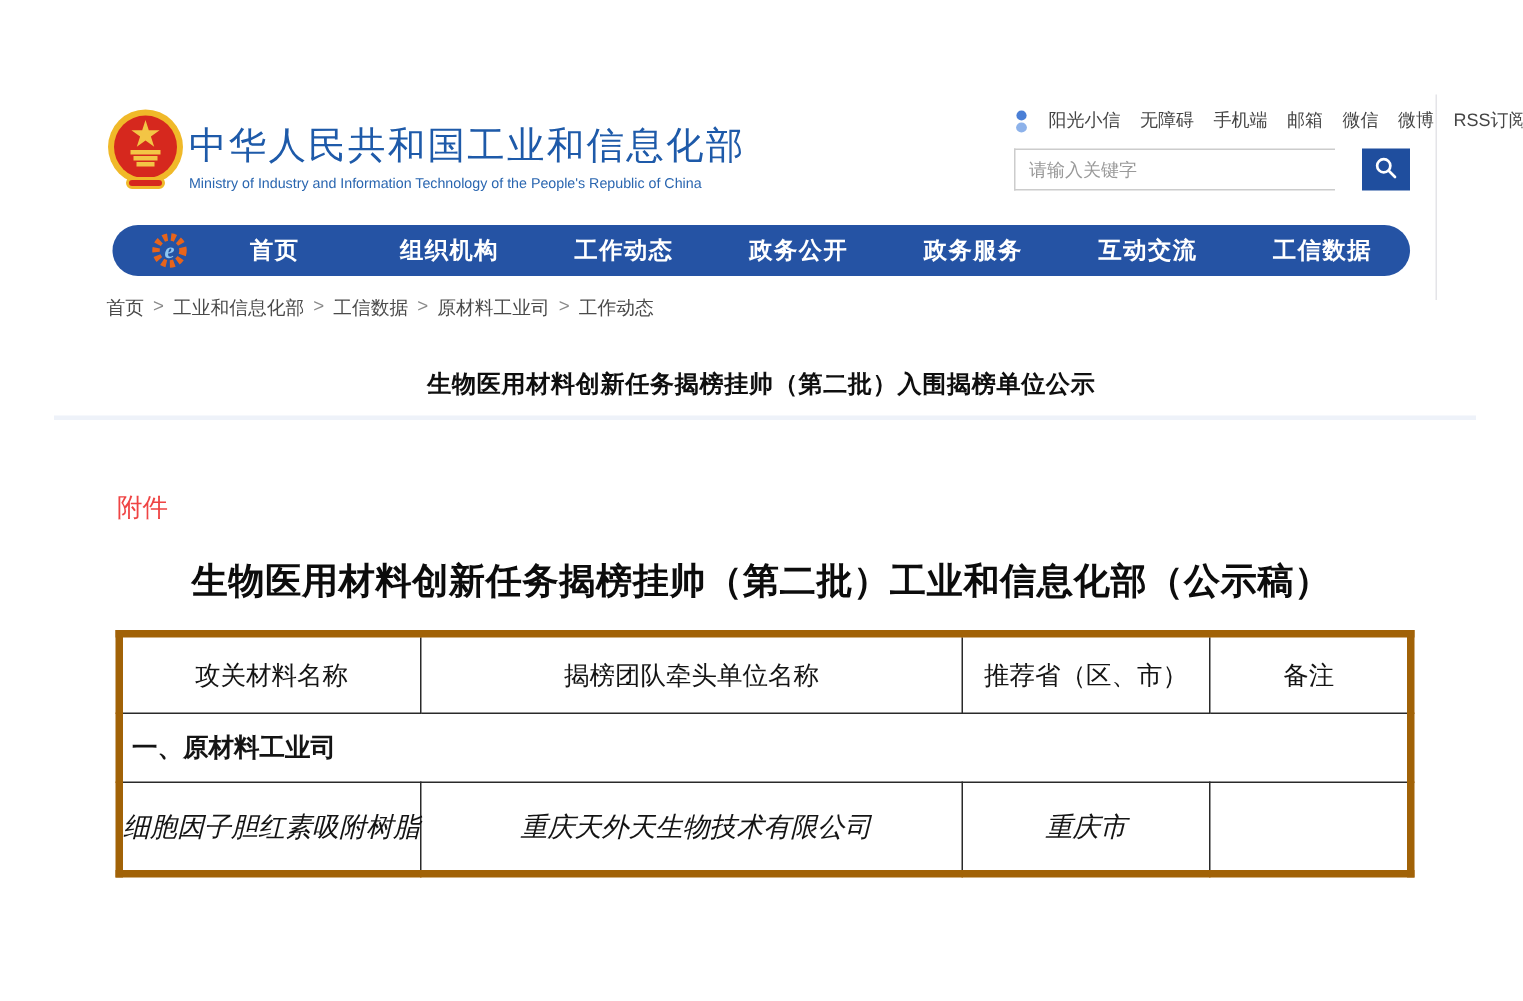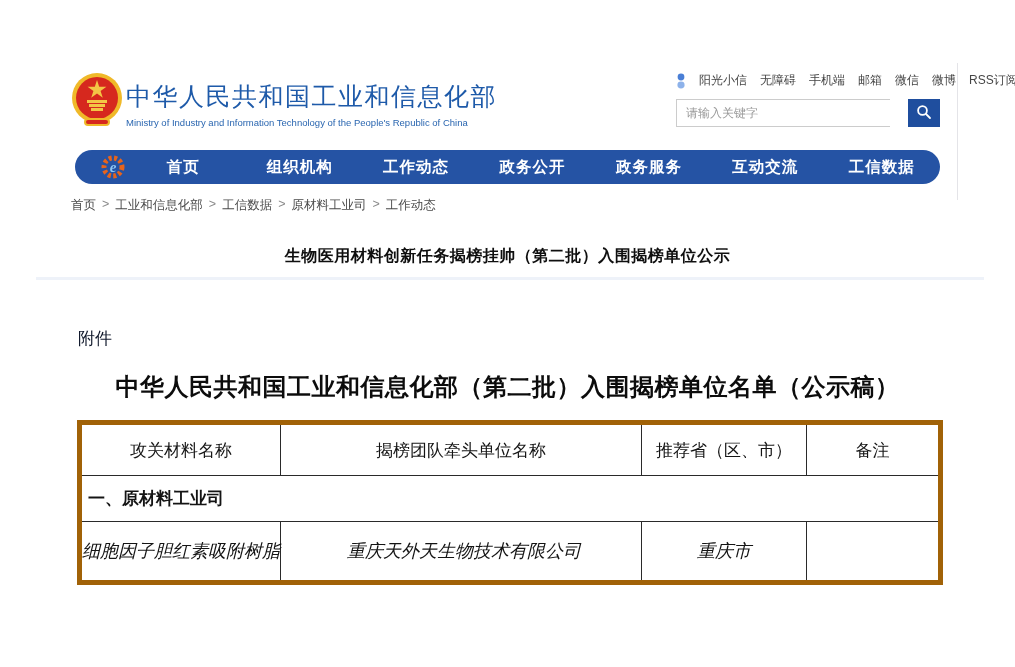--- a/index.html
+++ b/index.html
@@ -37,21 +37,21 @@
 
   
   .breadcrumb{position:absolute;left:71px;top:197px;display:flex;gap:6px;font-size:12.5px;color:#4a4a4a;}
   .breadcrumb .crumb{cursor:pointer;}
   .breadcrumb .sep{color:#8a8a8a;}
 
   
   .article-title{position:absolute;left:0;top:246px;width:1015px;text-align:center;
                  font-size:16px;font-weight:bold;color:#0f0f0f;letter-spacing:0.5px;}
   .band{position:absolute;left:36px;top:277px;width:948px;height:3px;background:#eef2f9;}
-  .attachment{position:absolute;left:78px;top:327px;font-size:17px;color:#0f172a;}
+  .attachment{position:absolute;left:78px;top:327px;font-size:17px;color:#ef4444;}
   .doc-title{position:absolute;left:77px;top:371px;width:861px;text-align:center;font-size:24px;
              font-weight:bold;color:#0c0c0c;letter-spacing:0.5px;}
 
   
   .pub-table{position:absolute;left:77px;top:420px;width:861px;border-collapse:collapse;
              table-layout:fixed;color:#141414;border:5px solid #a16207;}
   .pub-table td{border:1px solid #2a2a2a;font-family:"Liberation Serif","DejaVu Serif",serif;
                 font-size:17px;vertical-align:middle;text-align:center;padding:0;}
   .row-header td{height:50px;font-size:17px;}
   .row-section td{height:45px;text-align:left;padding-left:6px;
@@ -134,21 +134,21 @@
   <span class="sep">&gt;</span>
   <span class="crumb">原材料工业司</span>
   <span class="sep">&gt;</span>
   <span class="crumb">工作动态</span>
 </div>
 
 <div class="article-title">生物医用材料创新任务揭榜挂帅（第二批）入围揭榜单位公示</div>
 <div class="band"></div>
 
 <div class="attachment">附件</div>
-<div class="doc-title serif">中华人民共和国工业和信息化部（第二批）入围揭榜单位名单（公示稿）</div>
+<div class="doc-title serif">生物医用材料创新任务揭榜挂帅（第二批）工业和信息化部（公示稿）</div>
 
 <table class="pub-table">
   <colgroup>
     <col style="width:201px">
       <col style="width:361px">
       <col style="width:165px">
       <col style="width:134px">
   </colgroup>
   <tbody>
       <tr class="row-header">

